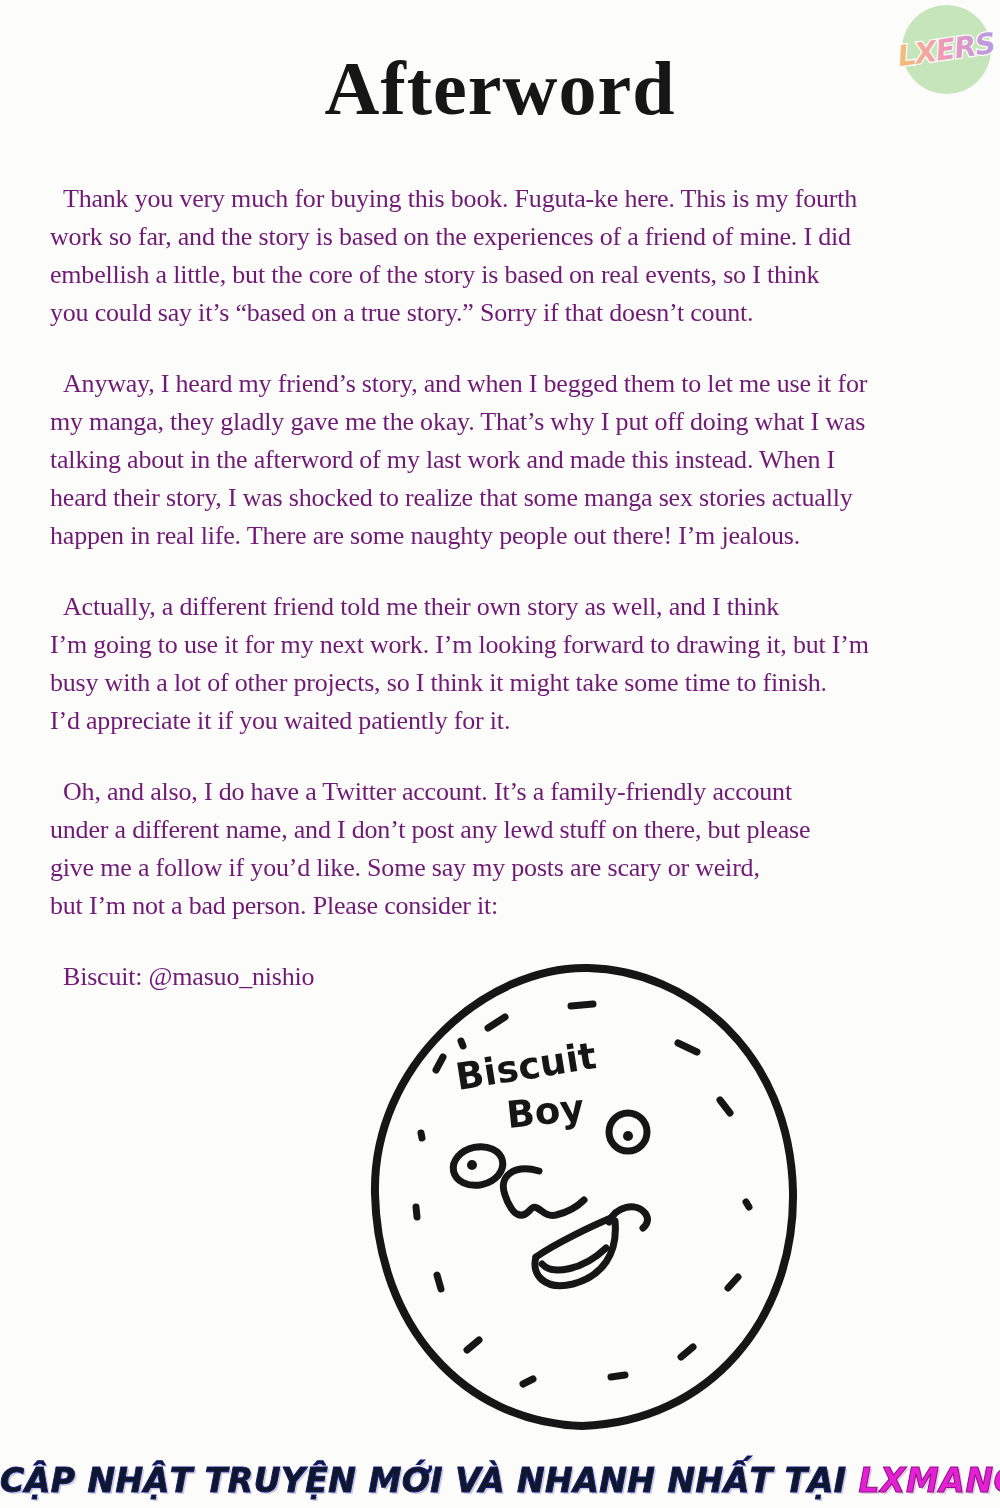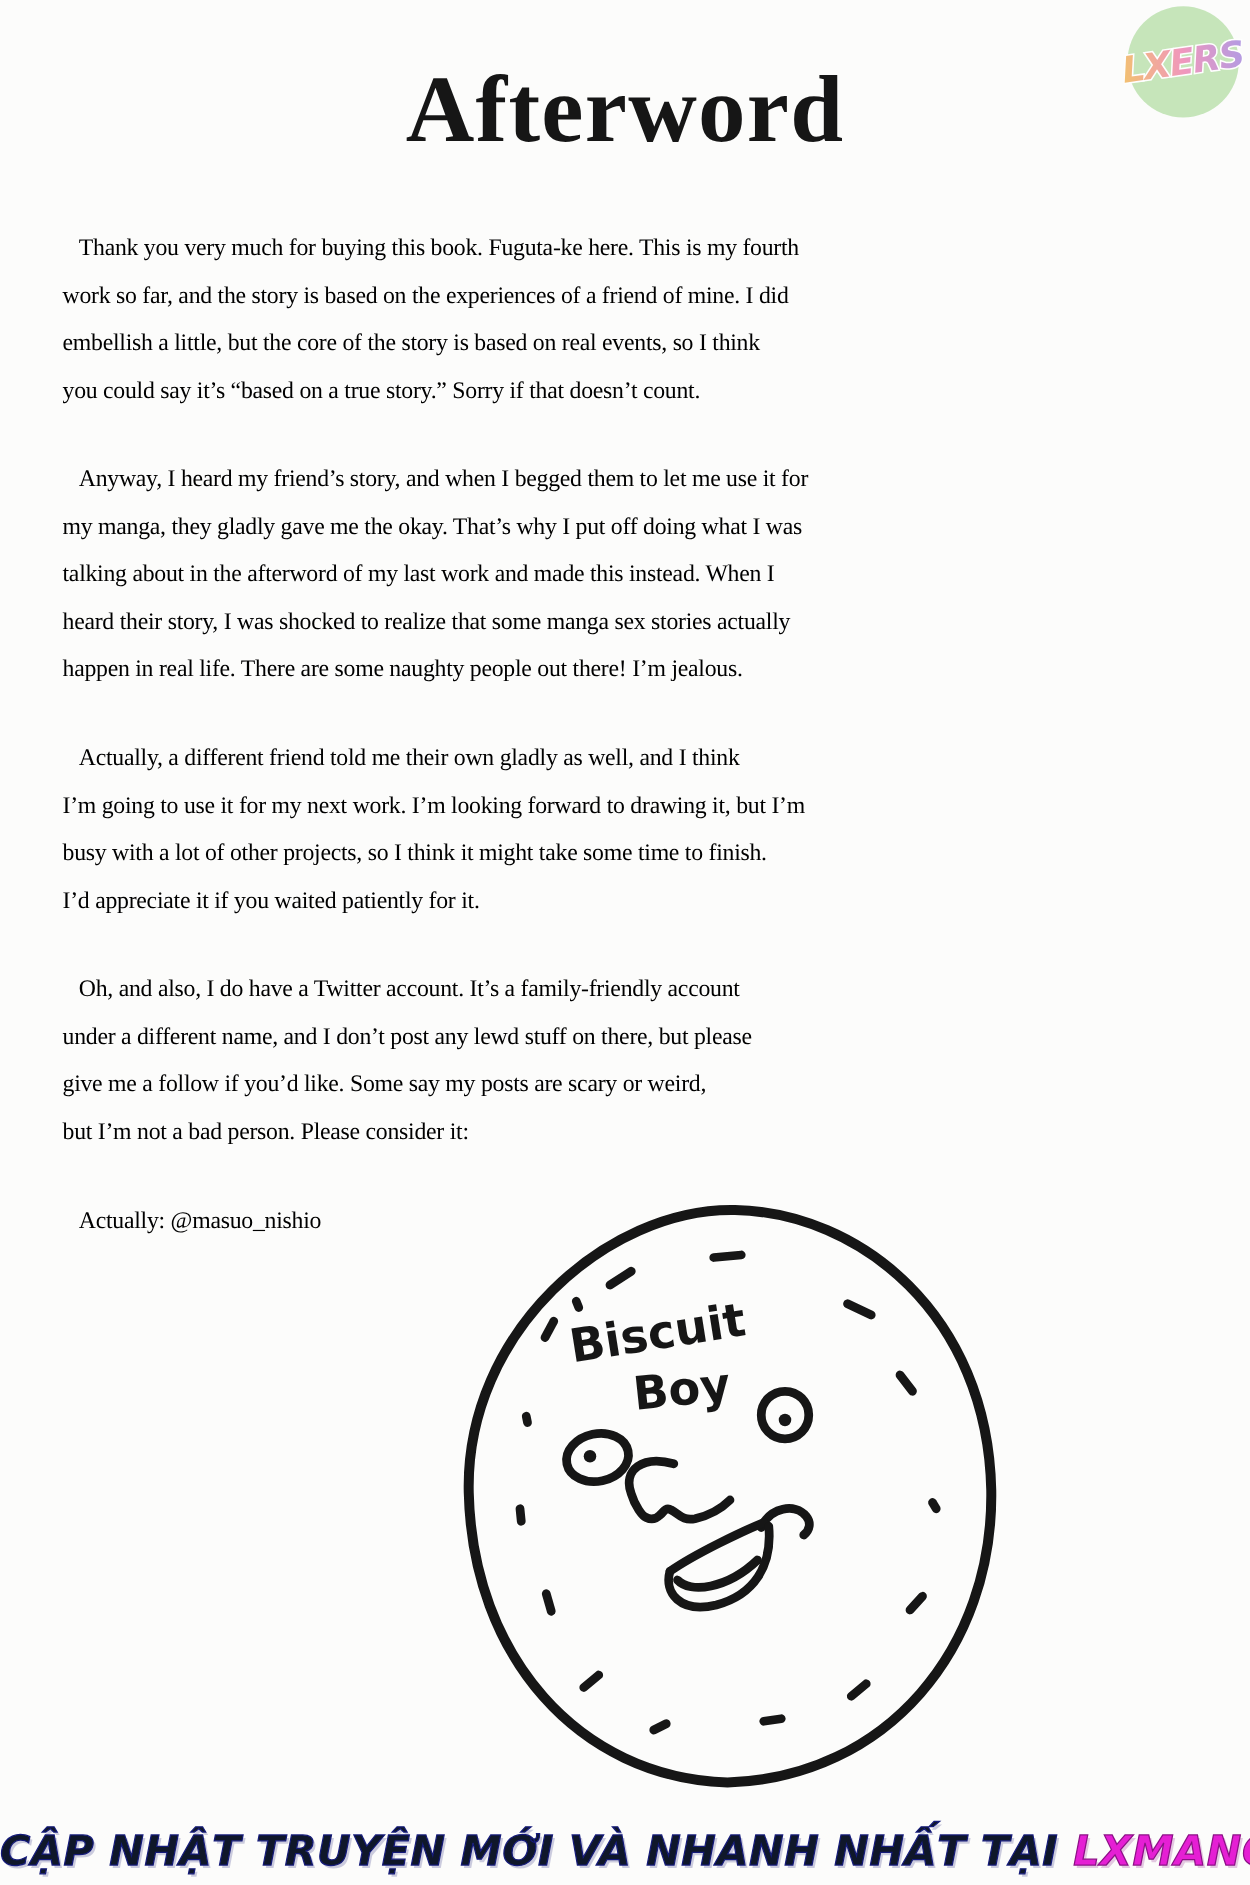--- a/index.html
+++ b/index.html
@@ -24,24 +24,24 @@
     text-align: center;
     font-family: "Liberation Serif", serif;
     font-weight: 700;
     font-size: 76px;
     letter-spacing: 1px;
     color: #161616;
     line-height: 1;
   }
   .content {
     padding: 0 50px;
-    font-size: 19px;
+    font-size: 26px;
     line-height: 38px;
     letter-spacing: -0.2px;
-    color: #000000;
+    color: #701a75;
   }
   .content p {
     margin: 0 0 33px 0;
     white-space: pre-line;
     text-indent: 13px;
   }
   .contact-line { margin: 0 0 37px 0; text-indent: 8px; white-space: pre-line; }
   .signoff-line { margin: 0; text-indent: 8px; }
   .doodle {
     position: absolute;
@@ -102,30 +102,30 @@
     <div>
         <p>Thank you very much for buying this book. Fuguta-ke here. This is my fourth
 work so far, and the story is based on the experiences of a friend of mine. I did
 embellish a little, but the core of the story is based on real events, so I think
 you could say it’s “based on a true story.” Sorry if that doesn’t count.</p>
         <p>Anyway, I heard my friend’s story, and when I begged them to let me use it for
 my manga, they gladly gave me the okay. That’s why I put off doing what I was
 talking about in the afterword of my last work and made this instead. When I
 heard their story, I was shocked to realize that some manga sex stories actually
 happen in real life. There are some naughty people out there! I’m jealous.</p>
-        <p>Actually, a different friend told me their own gladly as well, and I think
+        <p>Actually, a different friend told me their own story as well, and I think
 I’m going to use it for my next work. I’m looking forward to drawing it, but I’m
 busy with a lot of other projects, so I think it might take some time to finish.
 I’d appreciate it if you waited patiently for it.</p>
         <p>Oh, and also, I do have a Twitter account. It’s a family-friendly account
 under a different name, and I don’t post any lewd stuff on there, but please
 give me a follow if you’d like. Some say my posts are scary or weird,
 but I’m not a bad person. Please consider it:</p>
       </div>
-    <p class="contact-line">Actually: @masuo_nishio</p>
+    <p class="contact-line">Biscuit: @masuo_nishio</p>
   </div>
 
   <svg class="doodle" viewBox="0 0 445 485">
     <g fill="none" stroke="#161616" stroke-linecap="round" stroke-linejoin="round">
 
       <path stroke-width="8" d="M 222 14 C 322 16 424 98 427 238 C 429 364 344 468 216 472 C 96 468 12 370 9 240 C 6 112 120 12 222 14"></path>
 
       <g stroke-width="7">
         <path d="M205 52 L227 50"></path>
         <path d="M122 74 L139 63"></path>

